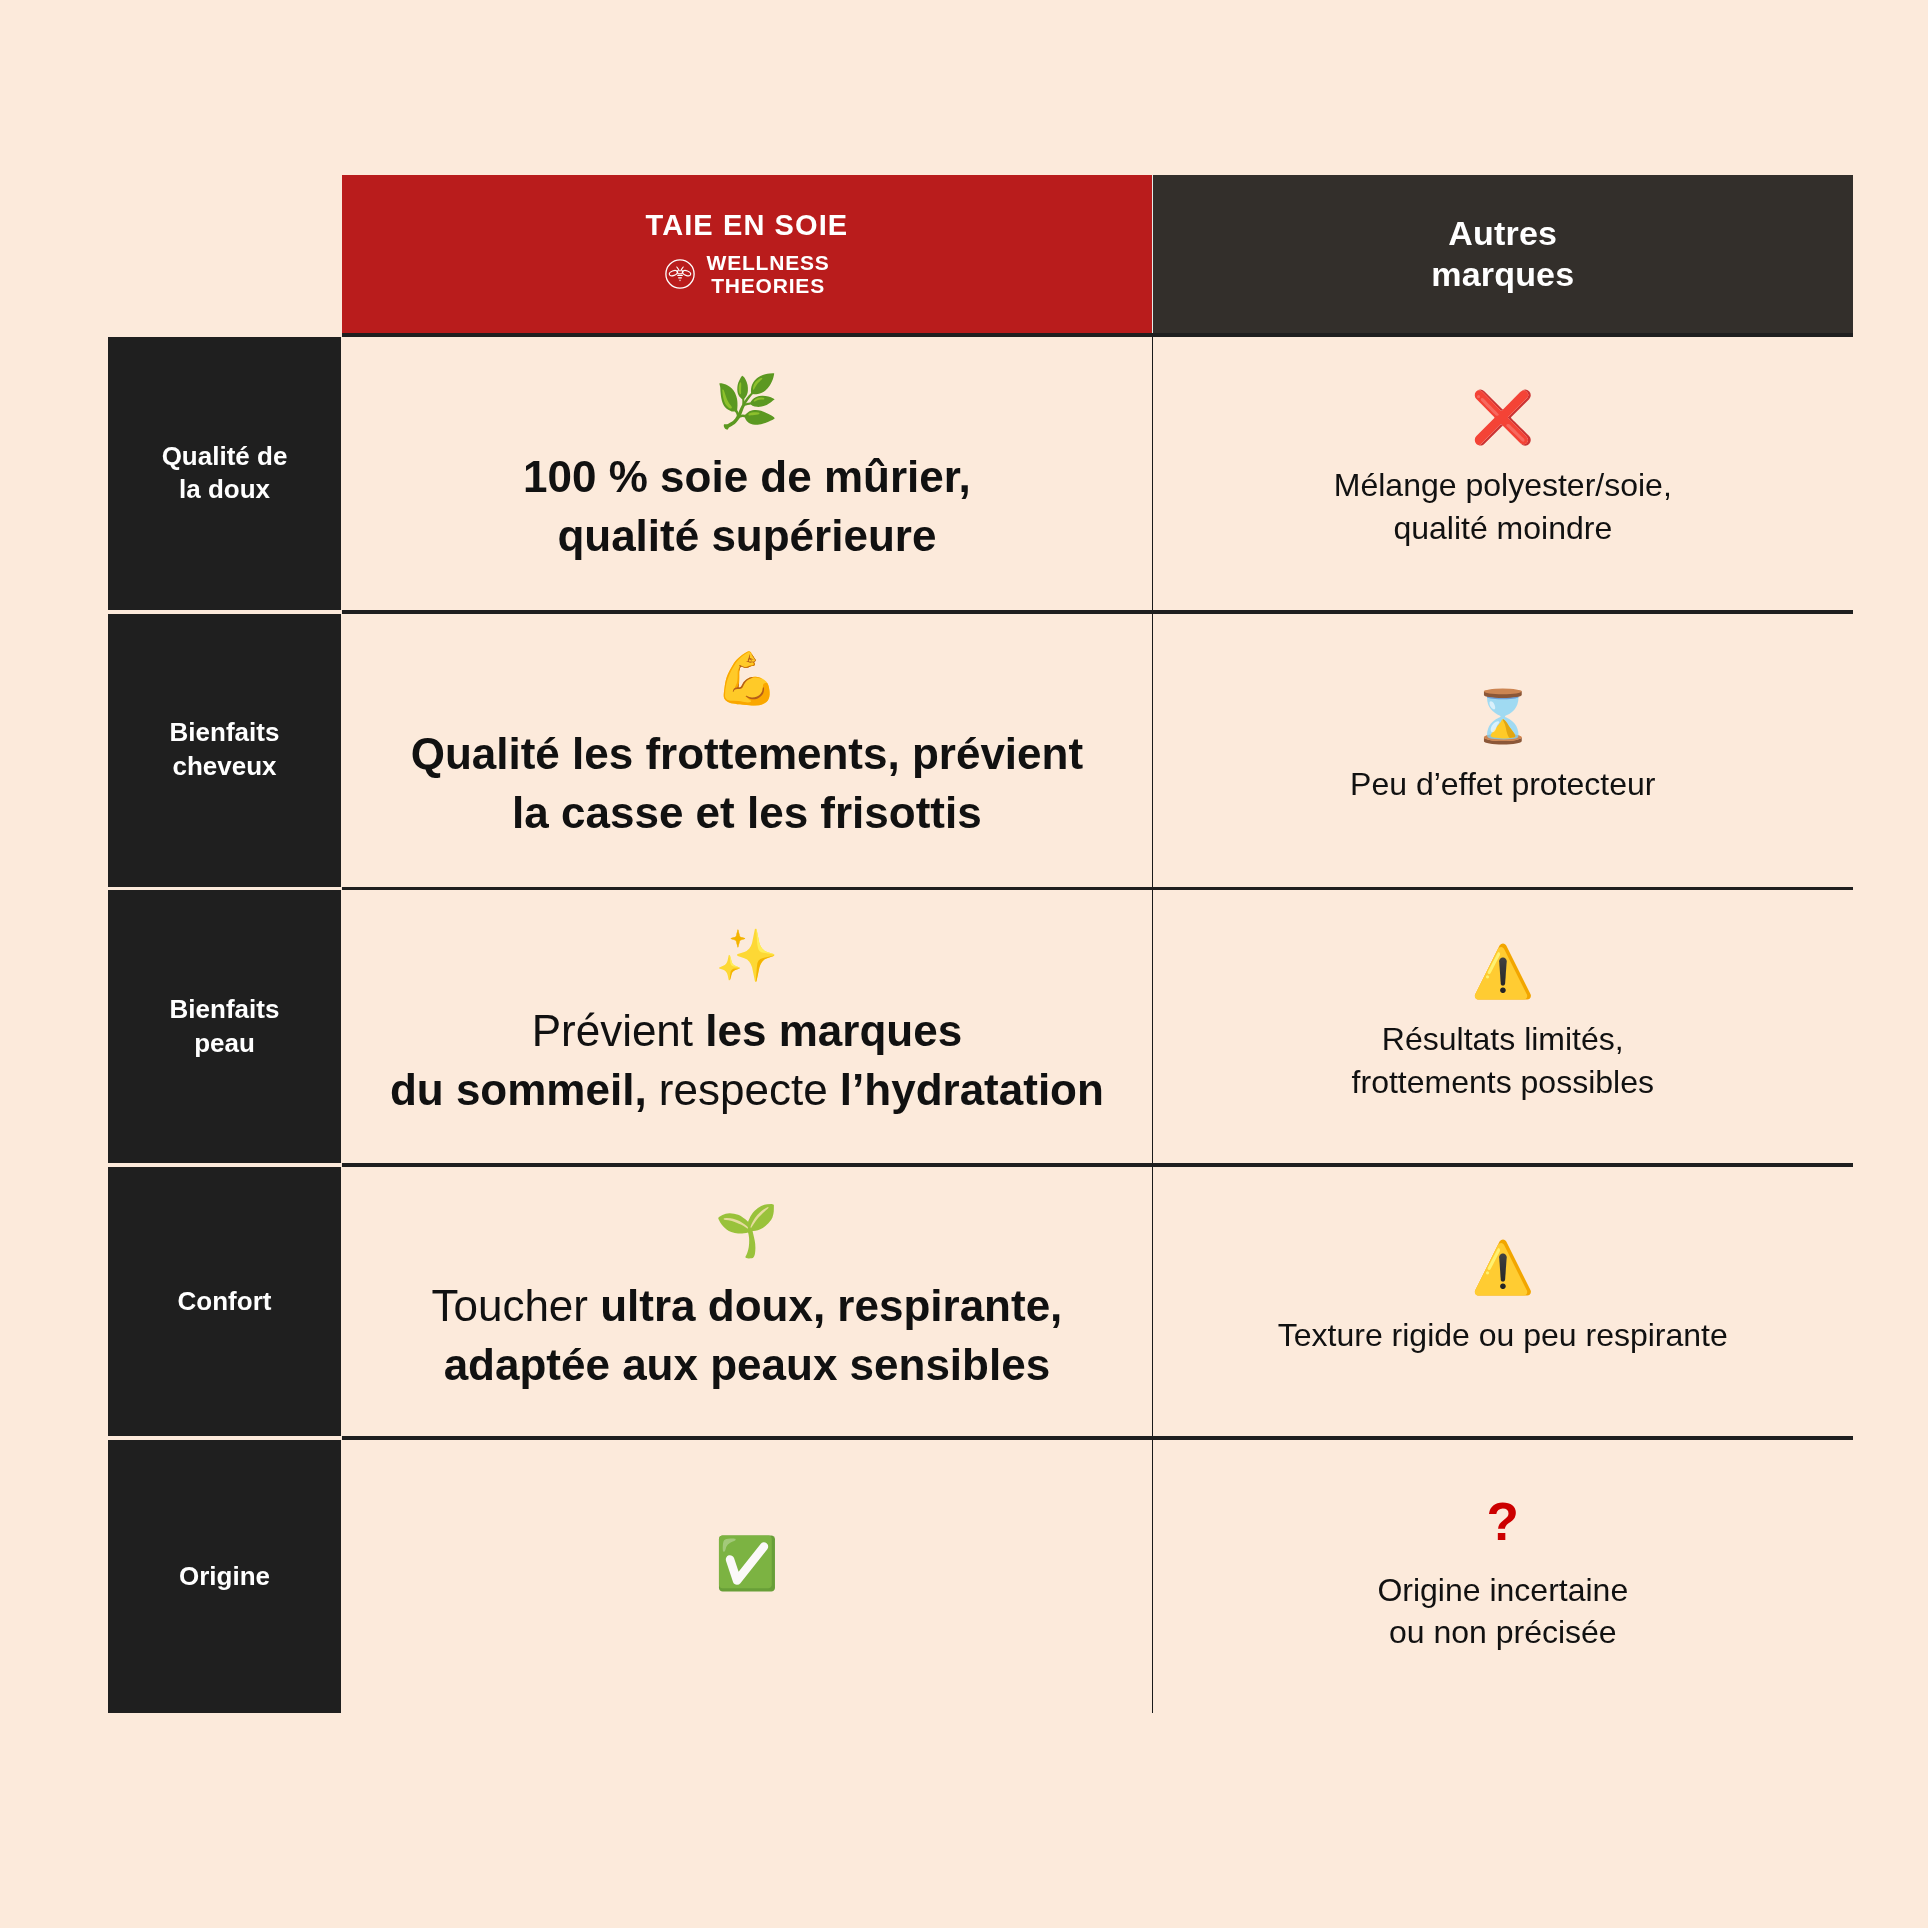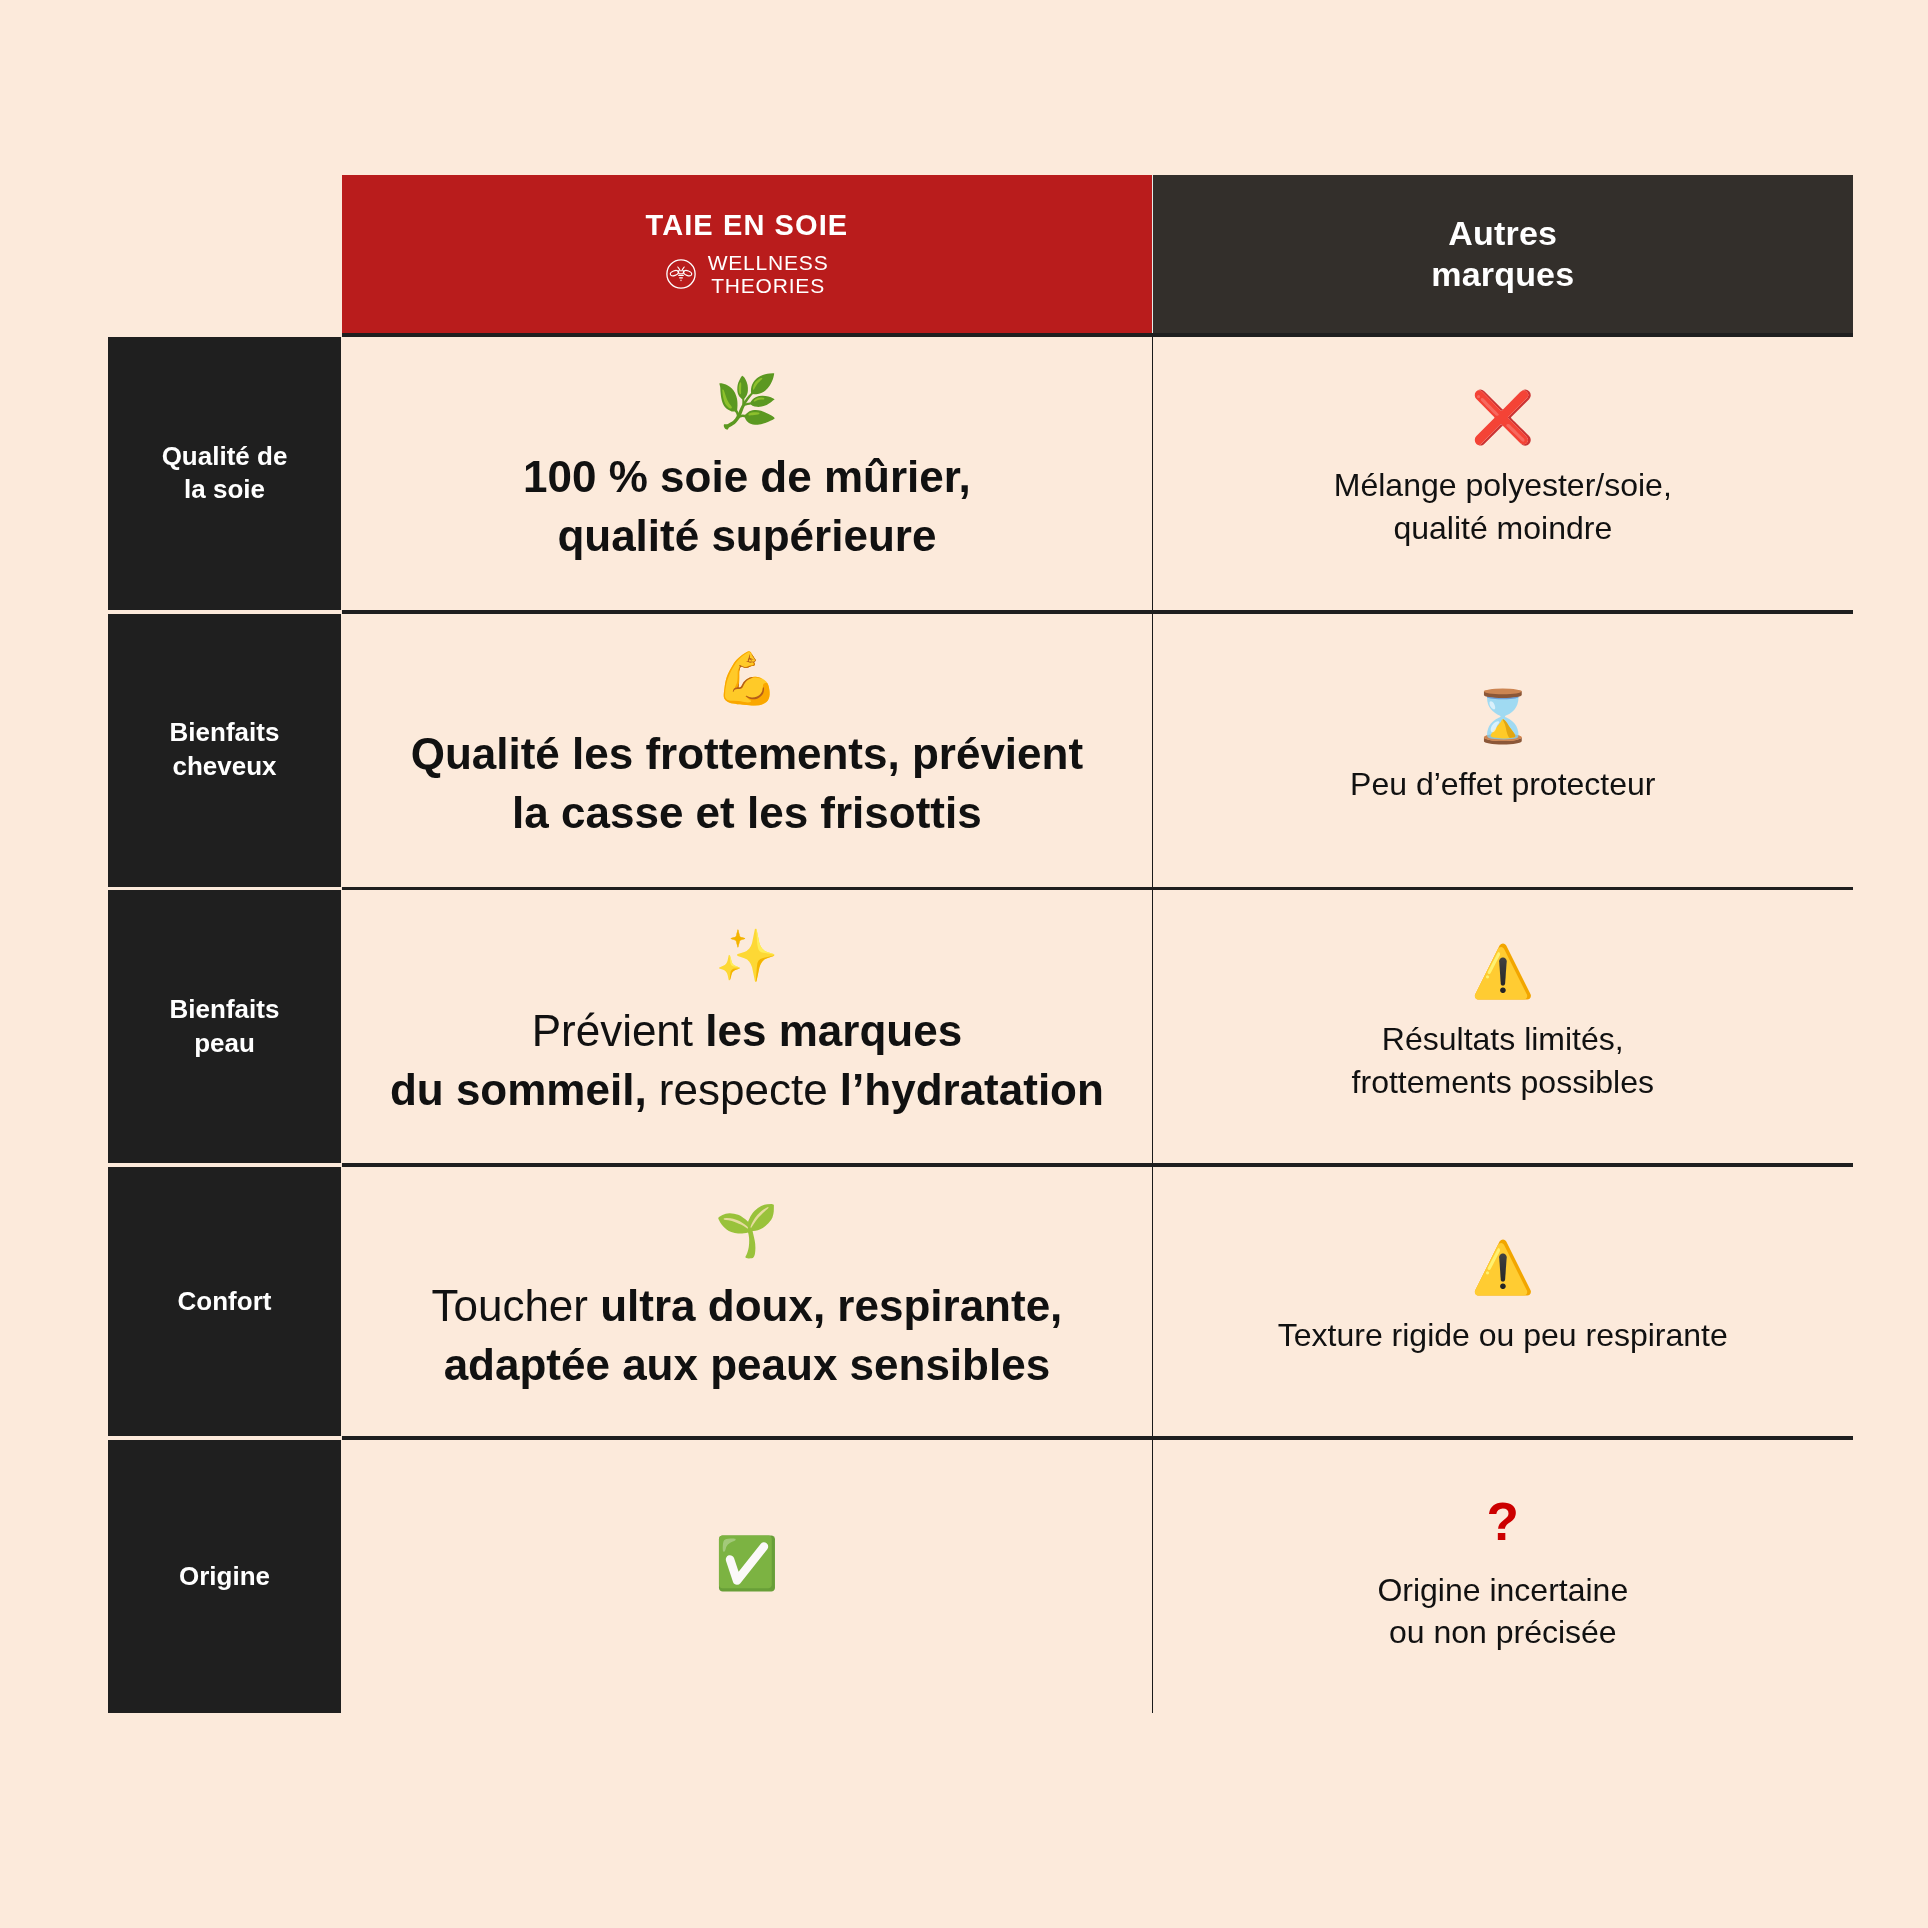--- a/index.html
+++ b/index.html
@@ -82,21 +82,21 @@
     justify-content: center;
     gap: 10.4px;
   }
   .bee-badge {
     width: 32px;
     height: 32px;
     flex: 0 0 32px;
   }
   .brand-sub {
     font-size: 21px;
-    font-weight: normal;
+    font-weight: bold;
     letter-spacing: 0.8px;
     line-height: 1.12;
     text-align: center;
   }
 
   .other-title {
     font-size: 34px;
     font-weight: bold;
     line-height: 1.2;
     text-align: center;
@@ -224,21 +224,21 @@
 
     <div class="rowgap" style="grid-column:1/2;grid-row:2/3;"></div>
     <div class="rowgap" style="grid-column:2/3;grid-row:2/3;"></div>
     <div class="rowgap dark" style="grid-column:3/4;grid-row:2/3;"></div>
     <div class="rowgap dark" style="grid-column:4/5;grid-row:2/3;"></div>
     <div class="rowgap dark" style="grid-column:5/6;grid-row:2/3;"></div>
 
     <div class="rlabel" style="grid-column:1/2;grid-row:3/4;">
       <div>
         <span>Qualité de</span><br>
-        <span>la soie</span>
+        <span>la doux</span>
       </div>
     </div>
     <div class="gapcol" style="grid-column:2/3;grid-row:3/4;"></div>
     <div class="cell primary" style="grid-column:3/4;grid-row:3/4;">
       <span class="emoji">🌿</span>
       <span class="txt">
         <span>100 % soie de mûrier,</span><br>
         <span>qualité supérieure</span>
       </span>
     </div>

